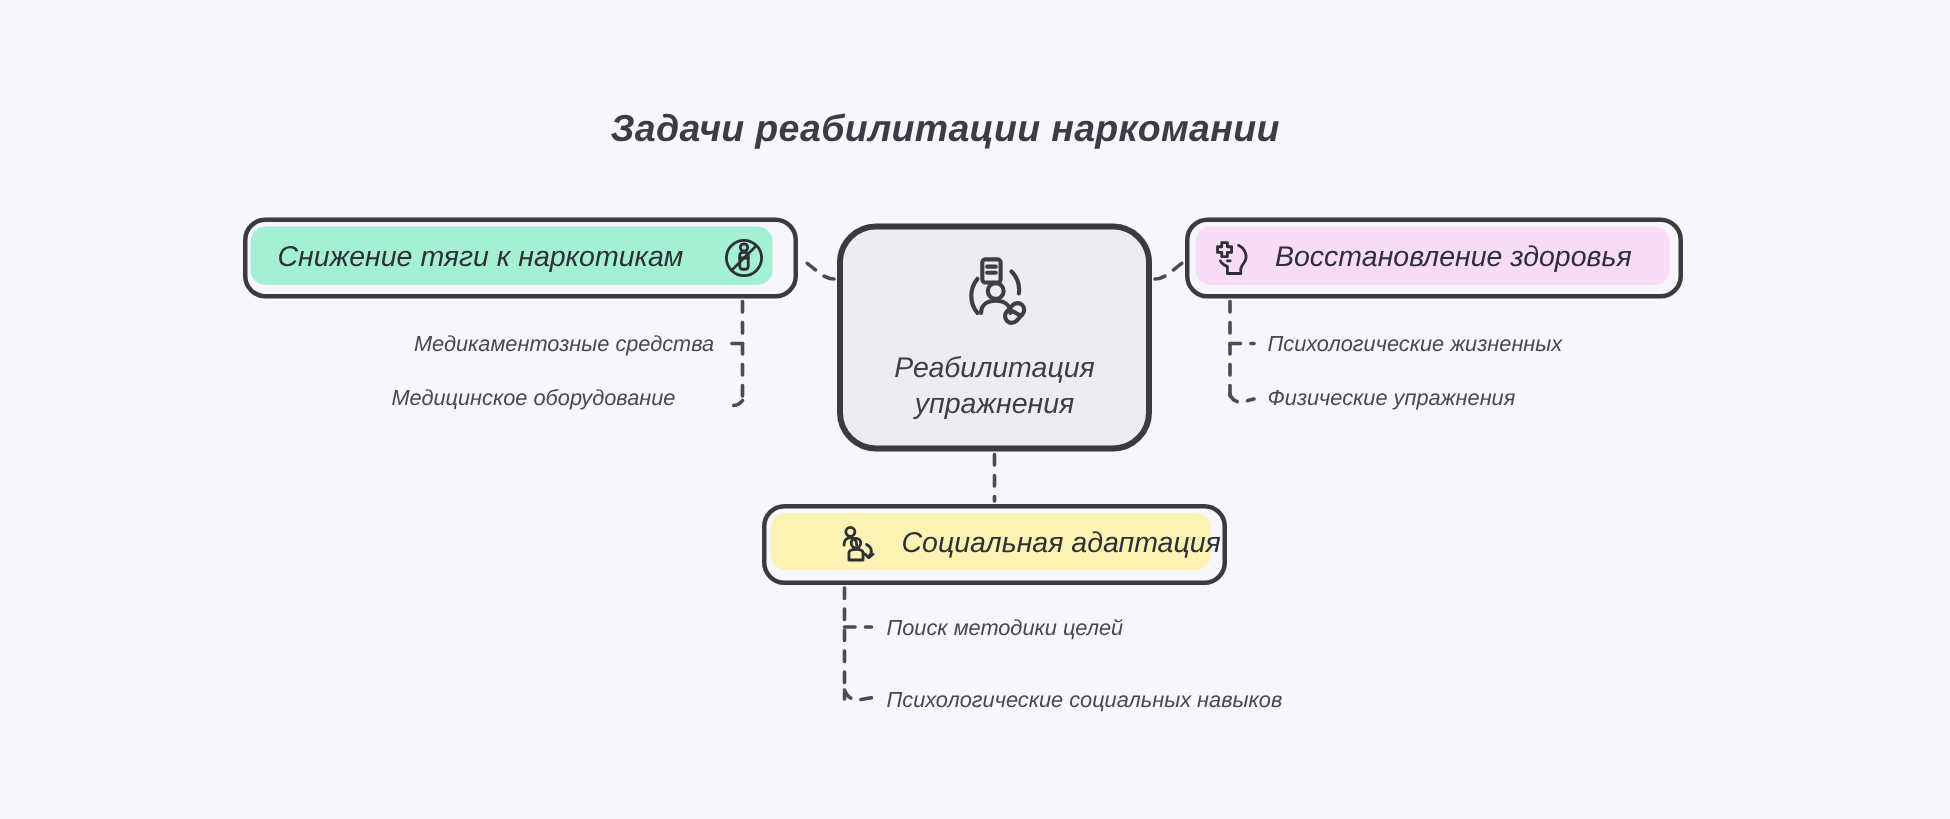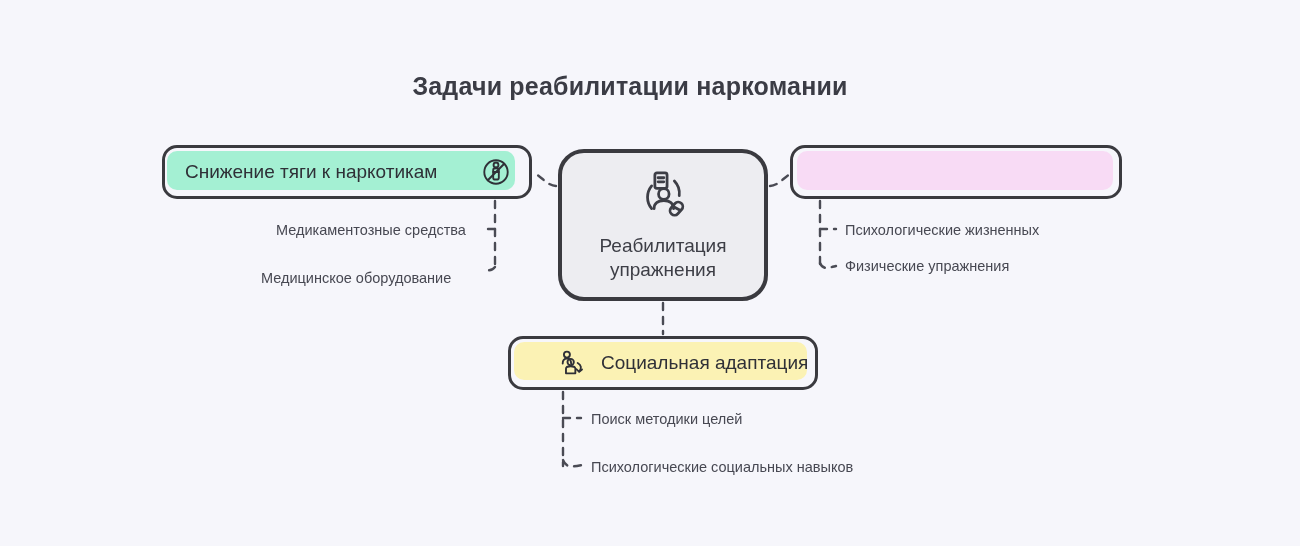--- a/index.html
+++ b/index.html
@@ -13,20 +13,21 @@
     background: #f6f6fb;
     font-family: "Liberation Sans", "DejaVu Sans", sans-serif;
     overflow: hidden;
     position: relative;
   }
 
   #canvas {
     position: relative;
     width: 1276px;
     height: 546px;
+    font-style: italic;
   }
 
   
   .title {
     position: absolute;
     left: 0;
     top: 72px;
     width: 1260px;
     text-align: center;
     font-size: 25px;
@@ -165,21 +166,21 @@
   
   .leaf {
     position: absolute;
     font-size: 14.5px;
     color: #474852;
     white-space: nowrap;
     z-index: 2;
   }
 
   #leaf-med-1 { left: 276px; top: 222px; }
-  #leaf-med-2 { left: 261px; top: 258px; margin-top: 12px; }
+  #leaf-med-2 { left: 261px; top: 258px; }
   #leaf-psy-1 { left: 845px; top: 222px; }
   #leaf-psy-2 { left: 845px; top: 258px; }
   #leaf-soc-1 { left: 591px; top: 411px; }
   #leaf-soc-2 { left: 591px; top: 459px; }
 </style>
 </head>
 <body>
 
 <div id="canvas">
 
@@ -238,20 +239,29 @@
         <rect x="13" y="12" width="6" height="12" rx="2"></rect>
         <line x1="13" y1="16" x2="19" y2="16"></line>
         <circle cx="16" cy="8.5" r="2.6"></circle>
         <line x1="16" y1="11.1" x2="16" y2="12"></line>
       </svg>
     </div>
   </div>
 
   <div class="node" id="node-pink">
     <div class="ink"></div>
+    <div class="node-inner">
+      <svg class="node-icon" viewBox="0 0 32 32" fill="none" stroke="#2f3037" stroke-width="2" stroke-linecap="round" stroke-linejoin="round">
+        <path d="M 8 5 h 4 v 3 h 3 v 4 h -3 v 3 h -4 v -3 h -3 v -4 h 3 z"></path>
+        <path d="M 20 7 C 24 9 26 13 25 17 C 24.2 20 21.5 21.5 21.5 24 L 21.5 27"></path>
+        <path d="M 21.5 27 L 12 27 L 12 22 C 9 21 7 18.5 7 18"></path>
+        <path d="M 14 18 L 12 18"></path>
+      </svg>
+      <span class="node-label">Восстановление здоровья</span>
+    </div>
   </div>
 
   <div class="node" id="node-yellow">
     <div class="ink"></div>
     <div class="node-inner">
       <svg class="node-icon" viewBox="0 0 32 32" fill="none" stroke="#2f3037" stroke-width="2" stroke-linecap="round" stroke-linejoin="round">
         <circle cx="9.5" cy="7" r="3.2"></circle>
         <path d="M 5 16.5 C 5 13 6.8 11.3 9.5 11.3 C 12.2 11.3 14 13 14 16.5"></path>
         <circle cx="13.5" cy="15" r="3.4"></circle>
         <path d="M 8.5 27 L 8.5 22 C 8.5 20.2 10.5 19.4 13.5 19.4 C 16.5 19.4 18.5 20.2 18.5 22 L 18.5 27 Z"></path>

